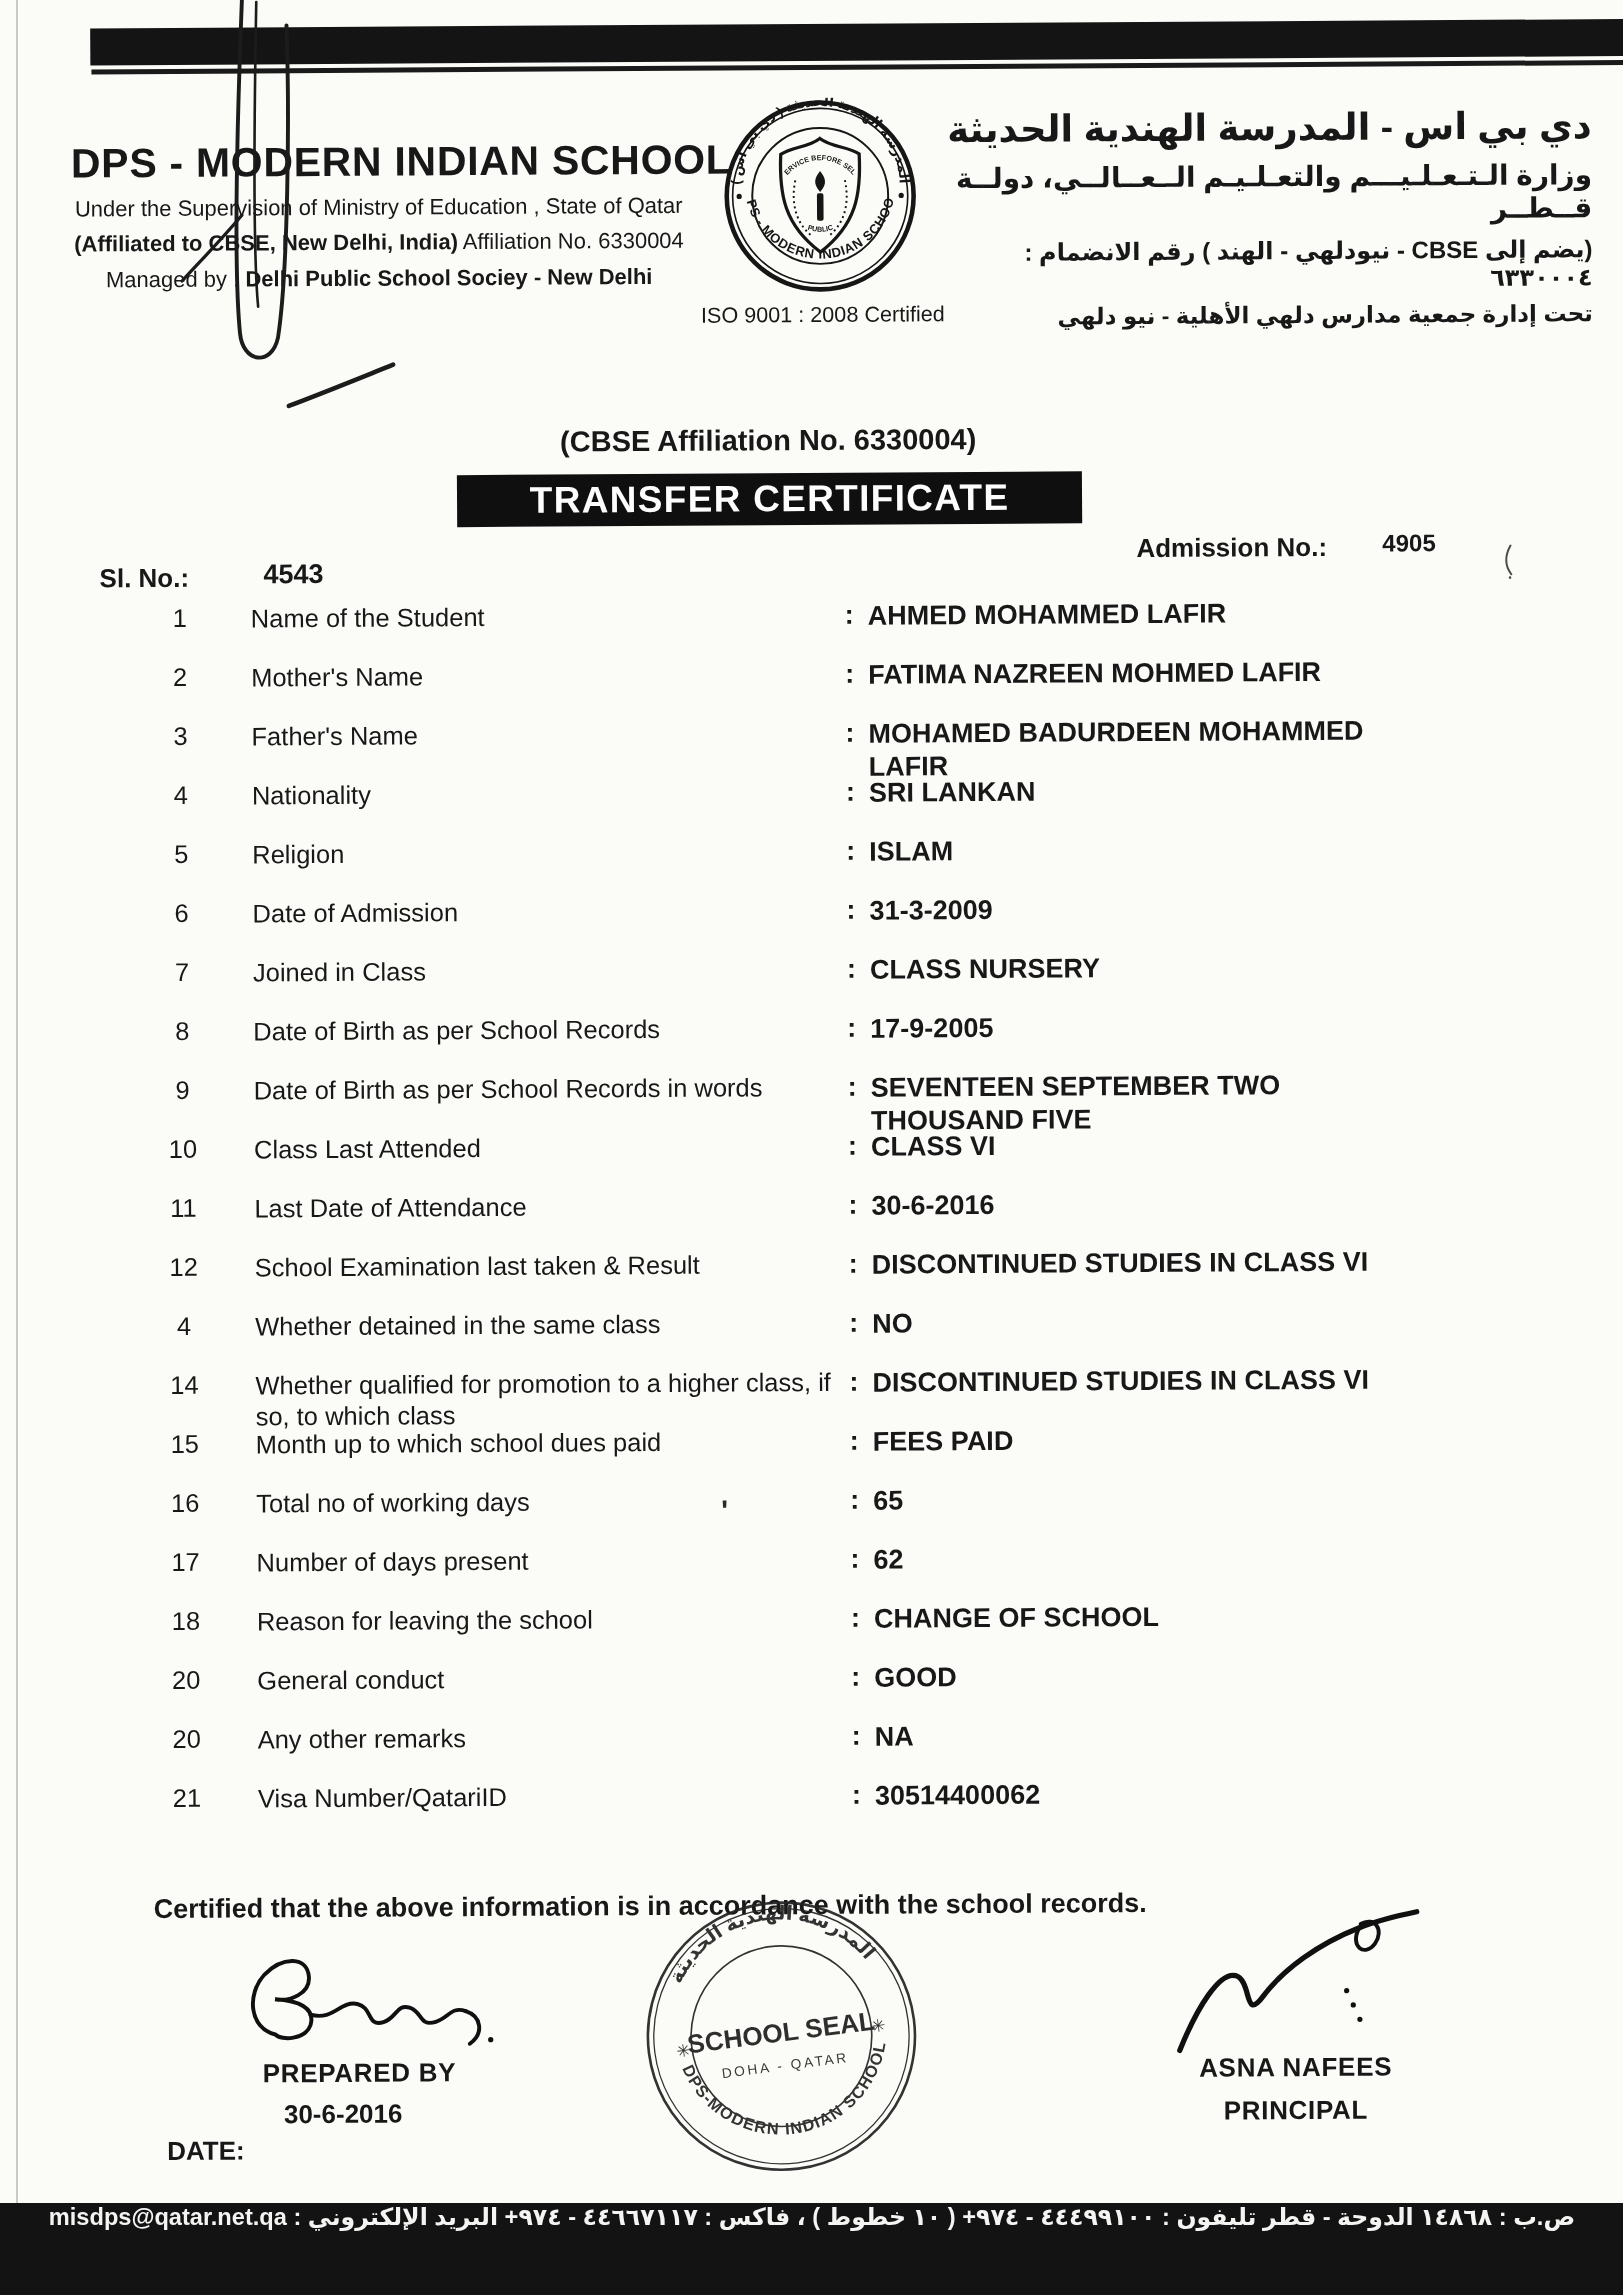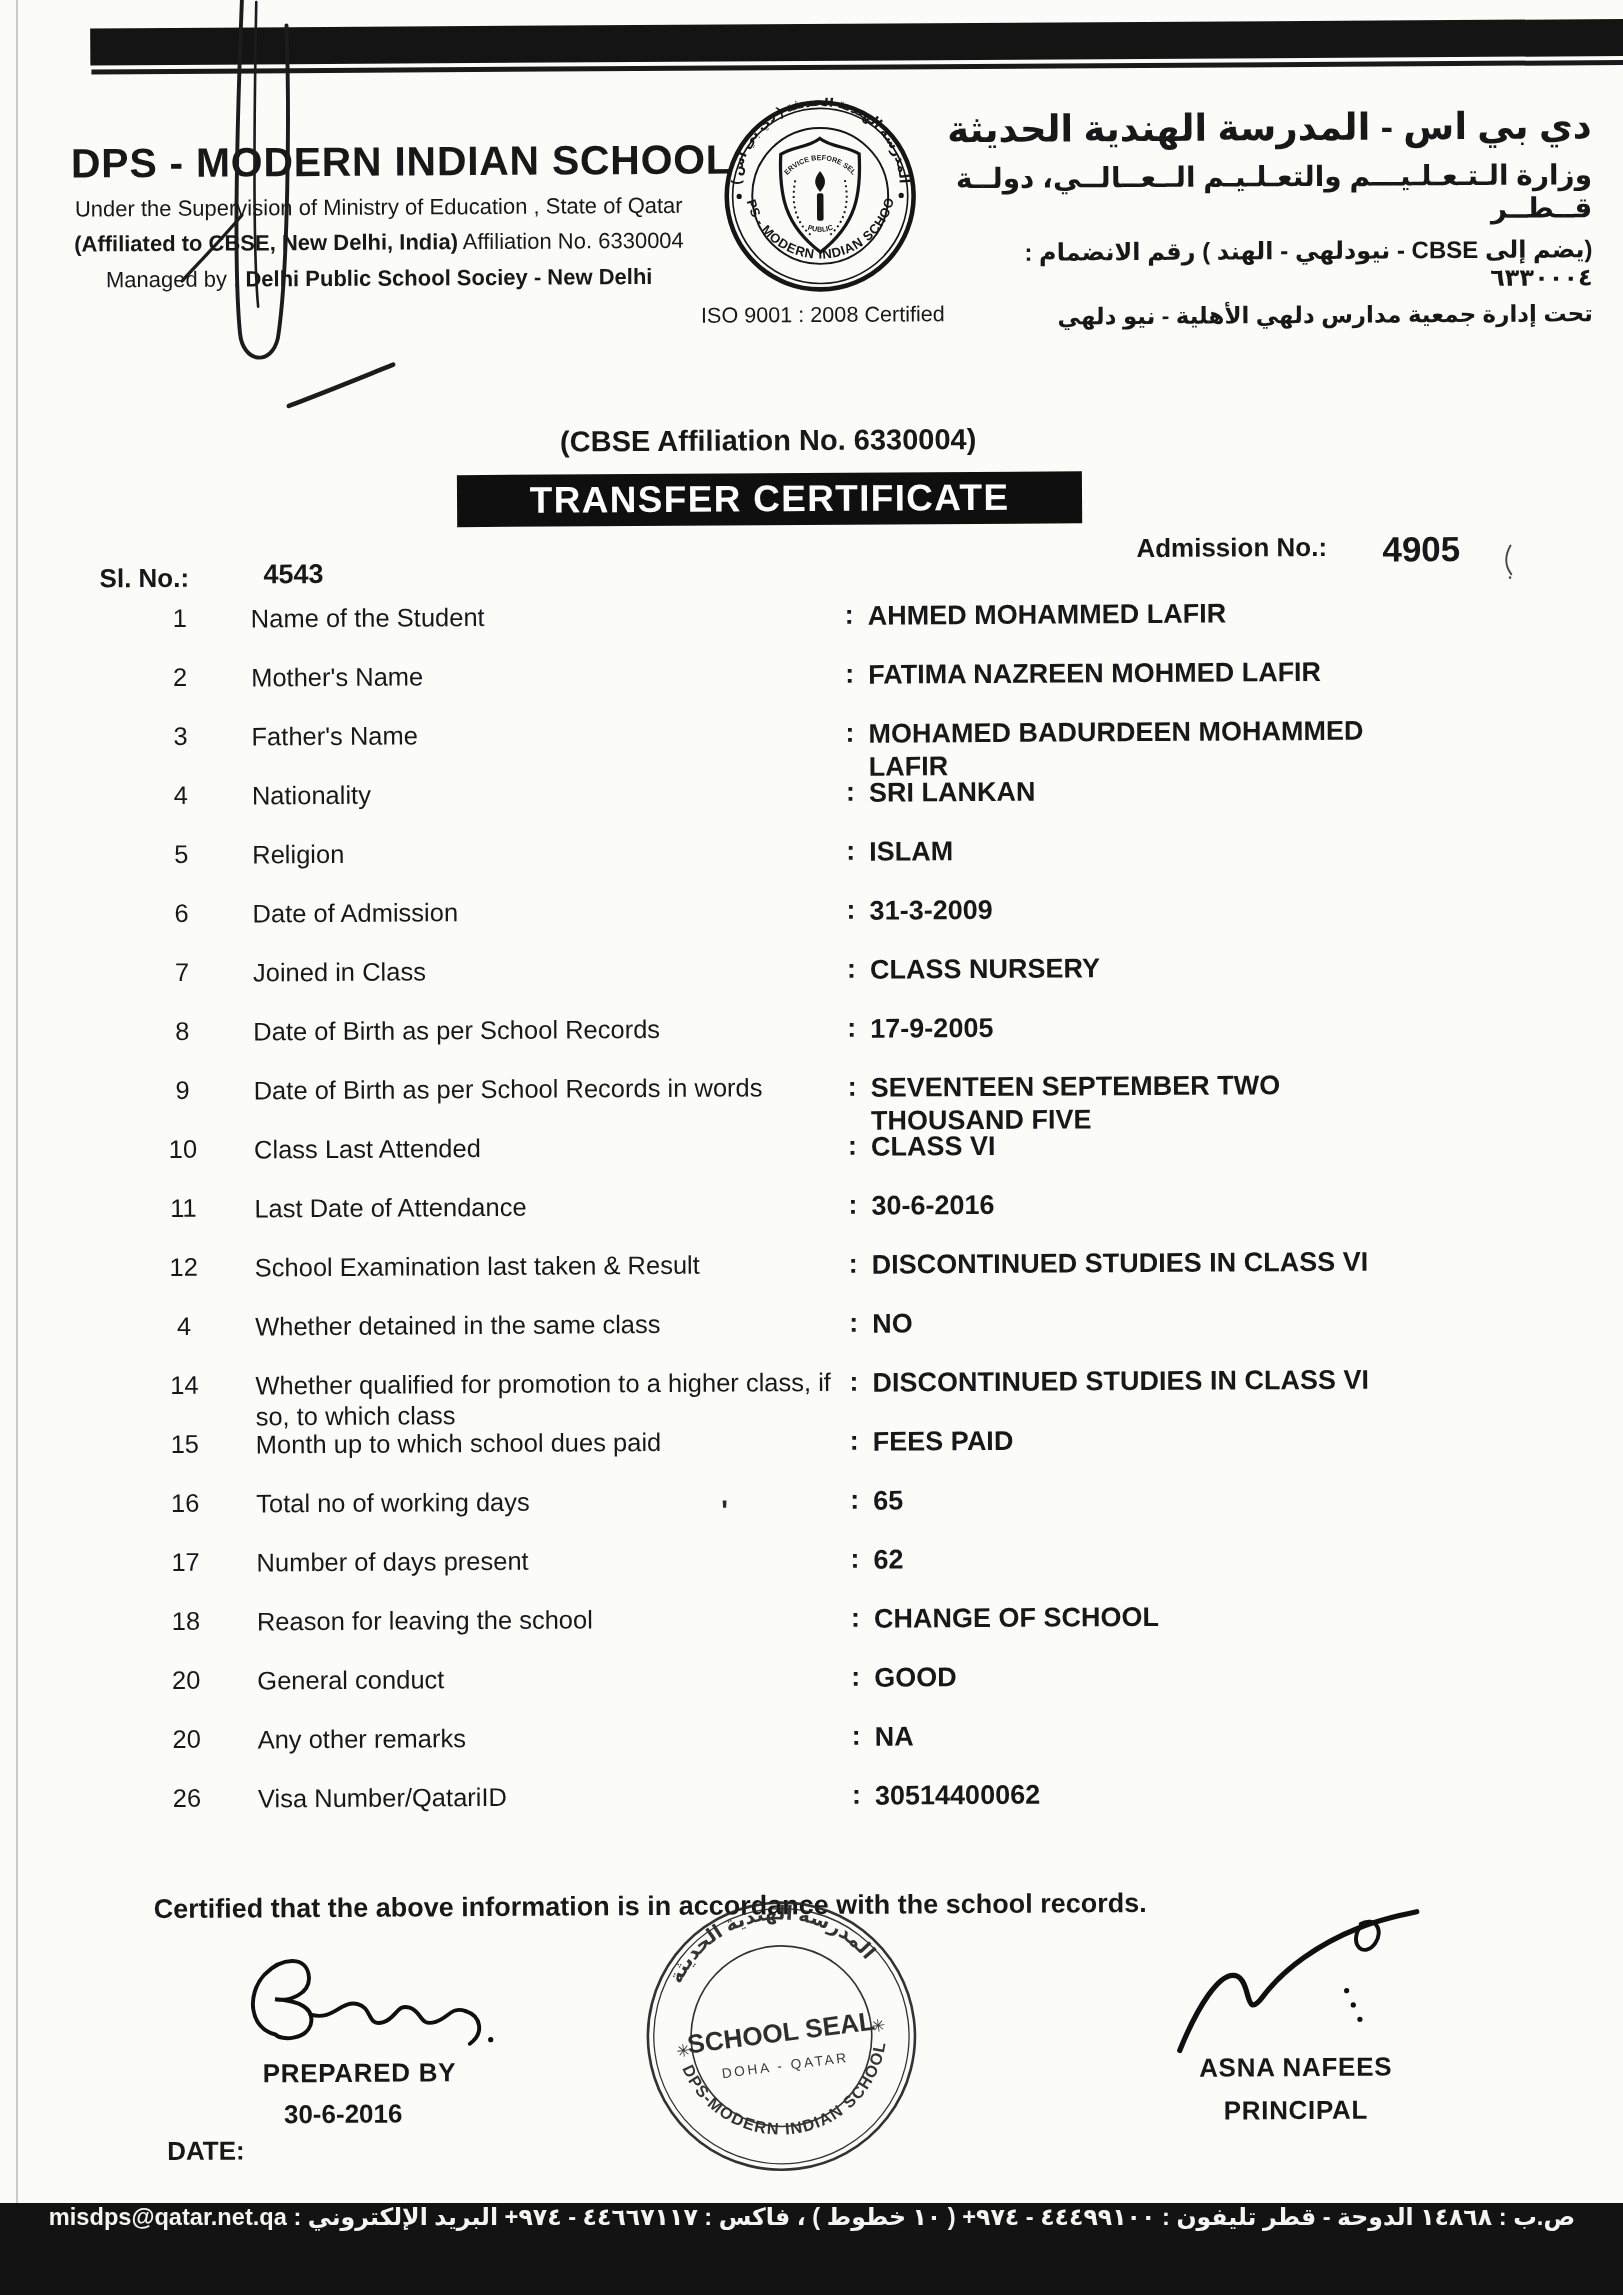--- a/index.html
+++ b/index.html
@@ -31,21 +31,21 @@
   .ar4{font-size:23px;font-weight:700;margin-top:9.2px;}
 
   .paperclip{position:absolute;left:165px;top:-3.9px;width:275px;height:425px;pointer-events:none;}
 
   
   .cbse-line{position:absolute;left:419px;top:424px;width:707px;text-align:center;font-size:29px;font-weight:700;}
   .tc-banner{position:absolute;left:461px;top:473px;width:625px;height:52px;background:#0f0f0f;
              display:flex;align-items:center;justify-content:center;}
   .tc-banner span{color:#fdfdfd;font-size:37px;font-weight:700;letter-spacing:1.3px;}
   .adm-label{position:absolute;left:1140px;top:535px;font-size:26px;font-weight:700;}
-  .adm-value{position:absolute;left:1386px;top:533px;font-size:35px;font-weight:700;}
+  .adm-value{position:absolute;left:1386px;top:533px;font-size:24px;font-weight:700;}
   .sl-label{position:absolute;left:103px;top:559px;font-size:26px;font-weight:700;}
   .sl-value{position:absolute;left:267px;top:556px;font-size:27px;font-weight:700;}
 
   
   .fields{position:absolute;left:0;top:600px;right:0;}
   .frow{position:relative;height:59px;}
   .fnum{position:absolute;left:157px;width:52px;text-align:center;font-size:25.5px;}
   .flabel{position:absolute;left:254px;width:592px;font-size:25.5px;line-height:1.22;}
   .fcolon{position:absolute;left:848px;font-size:27px;font-weight:700;}
   .fvalue{position:absolute;left:871px;width:569px;font-size:27px;font-weight:700;line-height:1.22;}
@@ -255,21 +255,21 @@
           <span class="fcolon">:</span>
           <span class="fvalue">GOOD</span>
         </div>
         <div class="frow">
           <span class="fnum">20</span>
           <span class="flabel">Any other remarks</span>
           <span class="fcolon">:</span>
           <span class="fvalue">NA</span>
         </div>
         <div class="frow">
-          <span class="fnum">26</span>
+          <span class="fnum">21</span>
           <span class="flabel">Visa Number/QatariID</span>
           <span class="fcolon">:</span>
           <span class="fvalue">30514400062</span>
         </div>
       </div>
 
     <div class="stray-mark">'</div>
     <svg class="ink-smudge" width="17" height="37" viewBox="0 0 26 56">
       <path d="M14,4 C5,20 6,36 15,48" fill="none" stroke="#4a4a4a" stroke-width="3" stroke-linecap="round"></path>
       <circle cx="13" cy="53" r="2" fill="#4a4a4a"></circle>

